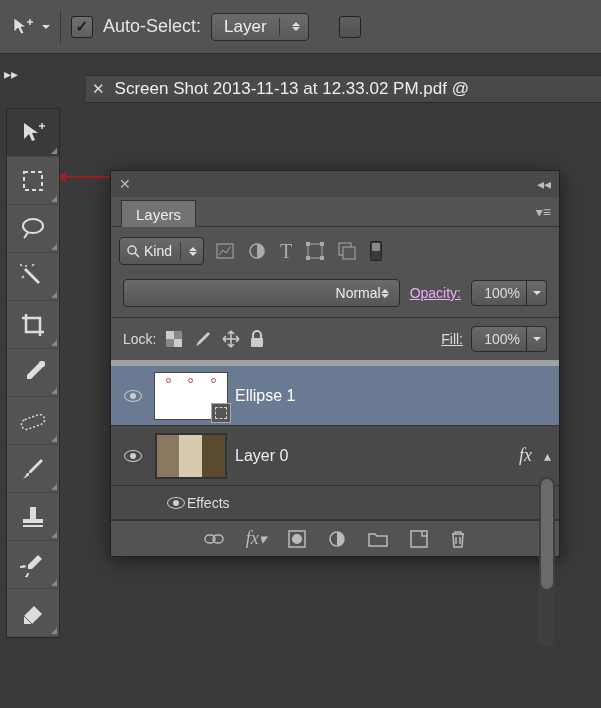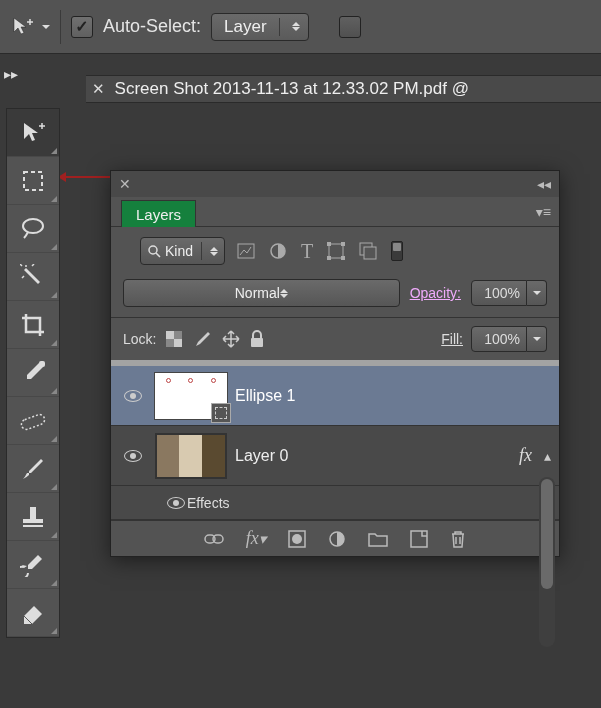--- a/index.html
+++ b/index.html
@@ -51,33 +51,33 @@
     border-left:6px solid transparent; border-bottom:6px solid #888; }
   
   .panel {
     position:absolute; top:170px; left:110px; width:450px;
     background:#535353; border:1px solid #222; box-shadow:0 4px 20px rgba(0,0,0,.5);
   }
   .panel-handle { height:26px; background:#494949; display:flex; align-items:center; justify-content:space-between; padding:0 8px; }
   .handle-x { color:#bbb; font-size:14px; }
   .handle-collapse { color:#bbb; }
   .panel-tabs { height:30px; display:flex; align-items:flex-end; padding-left:10px; border-bottom:1px solid #333; position:relative; }
-  .panel-tab { background:#15803d; padding:5px 14px 4px; border:1px solid #333; border-bottom:none; color:#eee; font-size:15px; position:relative; top:1px; }
+  .panel-tab { background:#737373; padding:5px 14px 4px; border:1px solid #333; border-bottom:none; color:#eee; font-size:15px; position:relative; top:1px; }
   .panel-menu { margin-left:auto; margin-right:8px; color:#bbb; align-self:center; }
   
-  .filter-row { display:flex; align-items:center; padding:10px 29px; gap:12px; }
+  .filter-row { display:flex; align-items:center; padding:10px 8px; gap:12px; }
   .kind-dd {
     height:28px; background:linear-gradient(#6a6a6a,#565656); border:1px solid #2a2a2a; border-radius:4px;
     display:flex; align-items:center; padding:0 6px; color:#eee; gap:4px;
   }
   .filter-icons { display:flex; gap:14px; align-items:center; color:#bbb; font-size:18px; }
   
   .blend-row { display:flex; align-items:center; padding:4px 12px 10px; gap:10px; border-bottom:1px solid #333; }
   .blend-dd { flex:1; height:28px; background:linear-gradient(#6a6a6a,#565656); border:1px solid #2a2a2a; border-radius:4px;
-    display:flex; align-items:center; padding:2px 10px; color:#eee; justify-content:center; }
+    display:flex; align-items:center; padding:2px 10px; color:#eee; justify-content:flex-end; }
   .opacity-lbl { color:#f0abfc; text-decoration:underline; }
   .pct-box { display:flex; align-items:center; }
   .pct-input { width:56px; height:26px; background:linear-gradient(#6a6a6a,#565656); border:1px solid #2a2a2a; border-radius:4px 0 0 4px;
     display:flex;align-items:center;justify-content:flex-end;padding-right:6px; }
   .pct-arrow { width:20px; height:26px; background:linear-gradient(#6a6a6a,#565656); border:1px solid #2a2a2a; border-left:none; border-radius:0 4px 4px 0;
     display:flex;align-items:center;justify-content:center;}
   
   .lock-row { display:flex; align-items:center; padding:8px 12px; border-bottom:6px solid #a3a3a3; gap:10px; }
   .lock-icons { display:flex; gap:10px; align-items:center; color:#ccc; }
   .fill-section { margin-left:auto; display:flex; align-items:center; gap:8px; }

